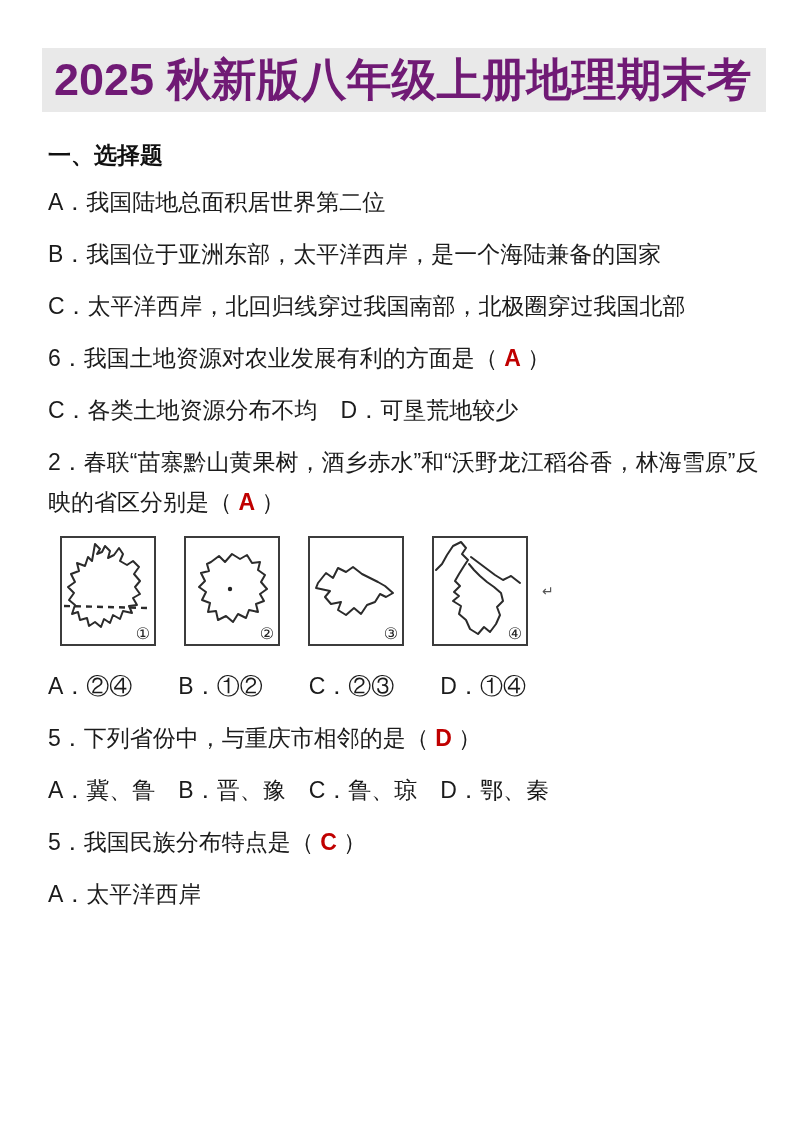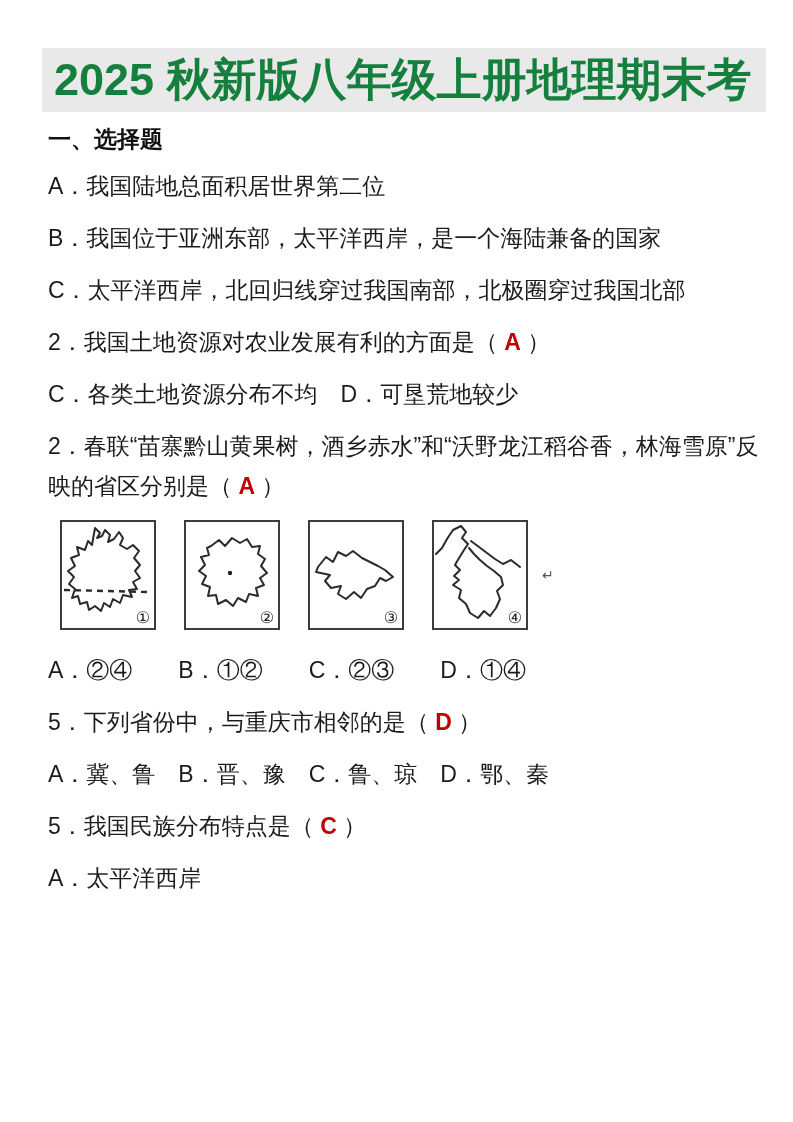--- a/index.html
+++ b/index.html
@@ -22,27 +22,27 @@
   }
   .title-band {
     display: inline-block;
     background: #e9e9e9;
     font-size: 45px;
     font-weight: bold;
     line-height: 64px;
     padding: 0 14px 0 12px;
     margin-left: -6px;
     white-space: nowrap;
-    color: #15803d;
+    color: #701a75;
   }
   .section-heading {
     font-size: 23px;
     font-weight: bold;
     line-height: 30px;
-    margin: 12px 0 0 0;
+    margin: 28px 0 0 0;
     color: #111111;
   }
   .line {
     font-size: 23px;
     line-height: 40px;
     margin: 12px 0;
   }
   .ans {
     color: #c00000;
     font-weight: bold;
@@ -88,21 +88,21 @@
   <div class="title-band">2025 秋新版八年级上册地理期末考</div>
 
   <div class="section-heading">一、选择题</div>
 
   
   <p class="line">A．我国陆地总面积居世界第二位</p>
   <p class="line">B．我国位于亚洲东部，太平洋西岸，是一个海陆兼备的国家</p>
   <p class="line">C．太平洋西岸，北回归线穿过我国南部，北极圈穿过我国北部</p>
 
   
-  <p class="line"><span>2．我国土地资源对农业发展有利的方面是</span><span>（ </span><span class="ans">A</span><span> ）</span></p>
+  <p class="line"><span>6．我国土地资源对农业发展有利的方面是</span><span>（ </span><span class="ans">A</span><span> ）</span></p>
   <p class="line">C．各类土地资源分布不均　D．可垦荒地较少</p>
 
   
   <p class="line"><span>2．春联“苗寨黔山黄果树，酒乡赤水”和“沃野龙江稻谷香，林海雪原”反映的省区分别是</span><span>（ </span><span class="ans">A</span><span> ）</span></p>
 
   
   <div class="maps-row">
 
     <div class="map-box">
       <svg width="88" height="102" viewBox="0 0 88 102">

